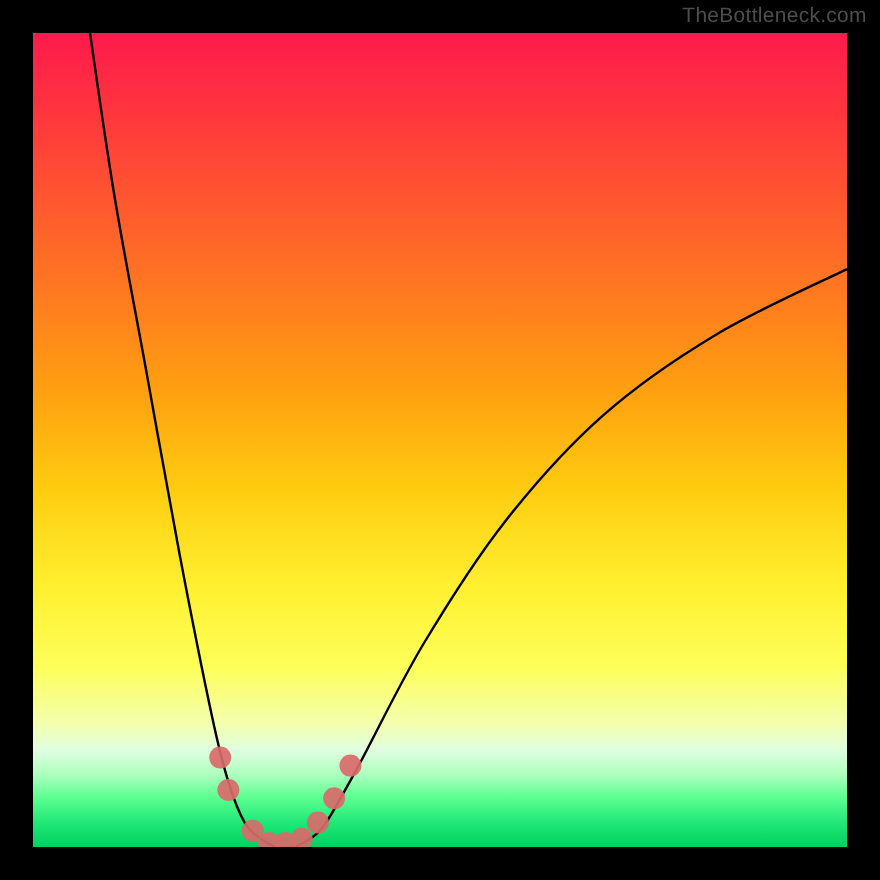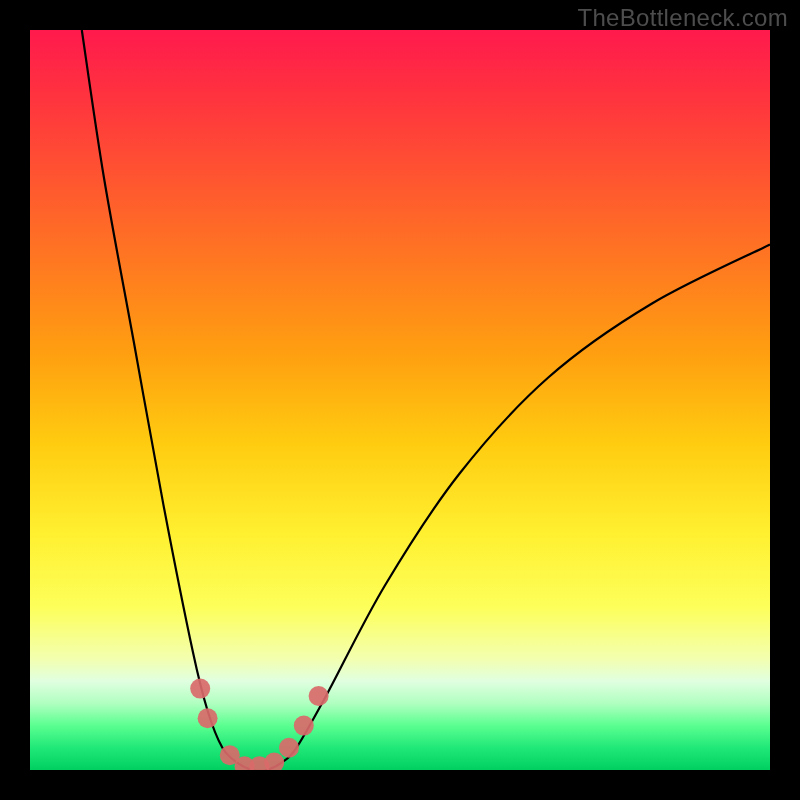--- a/index.html
+++ b/index.html
@@ -37,21 +37,21 @@
       #b0ffc0 91%,
       #5aff90 94%,
       #20e878 97%,
       #00d060 100%);
   }
   .attribution {
     position: absolute;
     top: 4px;
     right: 12px;
     color: #4d4d4d;
-    font-size: 24px;
+    font-size: 19px;
     font-weight: 500;
     letter-spacing: 0.3px;
   }
   svg.curve {
     position: absolute;
     left: 0;
     top: 0;
     width: 740px;
     height: 740px;
   }

